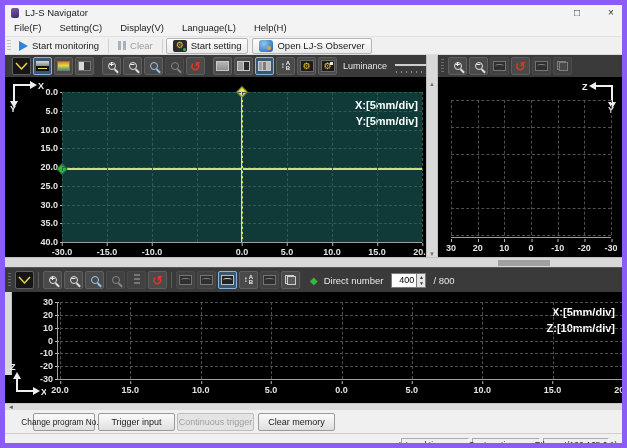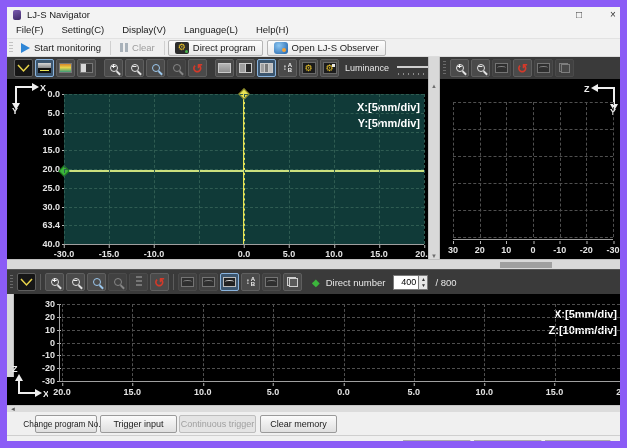--- a/index.html
+++ b/index.html
@@ -1,20 +1,20 @@
 <!DOCTYPE html>
 <html style="--accent_blue: #8ab4de; --toolbar_dark: #3a3a3a; --plot_teal: #103a38; --grid_teal: #2f5c52; --grid_gray: #4f4f4f; --crosshair_yellow: #e8e455; --crosshair_green: #cbe07e; --marker_green: #3cb53c; --undo_red: #d23a2a; --gear_yellow: #e8c32a; --play_blue: #2f86d6; --slider_blue: #3a78c8;"><head>
 <meta charset="utf-8">
 <style>
   * { margin:0; padding:0; box-sizing:border-box; }
   html,body { background:#cfcfcf; }
   body { font-family:"Liberation Sans", sans-serif; }
   #win {
     position:relative; width:627px; height:448px; background:#f0f0f0;
-    border:7px solid #8b5cf6; overflow:hidden;
+    border:5px solid #8b5cf6; overflow:hidden;
   }
   .abs { position:absolute; }
 
   
   #titlebar { left:0; top:0; width:627px; height:15px; background:#f3f3f3; display:flex; align-items:center; }
   #app-icon { width:8px; height:10px; margin-left:6px; border-radius:2px;
     background:linear-gradient(160deg,#7a5ab0,#3d2a66); }
   #title-text { margin-left:6px; font-size:9.5px; color:#1a1a1a; }
   .wbtn { position:absolute; top:0; width:30px; height:15px; display:flex; align-items:center; justify-content:center;
     font-size:10px; color:#333; }
@@ -206,21 +206,21 @@
           <i></i>
           <i></i>
         </span>
       <span>Clear</span>
     </div>
     <div class="t1sep"></div>
     <div class="t1btn raised">
       <span class="icon-direct">
           <span>⚙</span>
         </span>
-      <span>Direct program</span>
+      <span>Start setting</span>
     </div>
     <div class="t1btn raised" style="margin-left:4px;">
       <span class="icon-observer"></span>
       <span>Open LJ-S Observer</span>
     </div>
   </div>
 
   <div id="toolbar2" class="abs darkbar">
     <div class="tgrip"></div>
     <div class="tbtn darkface">
@@ -312,21 +312,21 @@
       <text x="2" y="33">Y</text>
     </svg>
     <div class="tickbox yticks" style="left:26px;top:15px;width:27px;height:150px;">
         <span class="tick" style="top: 0%;">0.0</span>
         <span class="tick" style="top: 12.5%;">5.0</span>
         <span class="tick" style="top: 25%;">10.0</span>
         <span class="tick" style="top: 37.5%;">15.0</span>
         <span class="tick" style="top: 50%;">20.0</span>
         <span class="tick" style="top: 62.5%;">25.0</span>
         <span class="tick" style="top: 75%;">30.0</span>
-        <span class="tick" style="top: 87.5%;">63.4</span>
+        <span class="tick" style="top: 87.5%;">35.0</span>
         <span class="tick" style="top: 100%;">40.0</span>
       </div>
     <div class="plot plot-xy" style="left:57px;top:15px;width:360px;height:150px;">
       <div class="ch-v" style="left:50%;"></div>
       <div class="ch-h" style="top:51%;"></div>
       <div class="marker yellow" style="left:50%;top:0;"></div>
       <div class="marker green" style="left:0;top:51%;"></div>
       <div class="divlabels" style="right:4px;top:5px;">
         <div>X:[5mm/div]</div>
         <div>Y:[5mm/div]</div>

